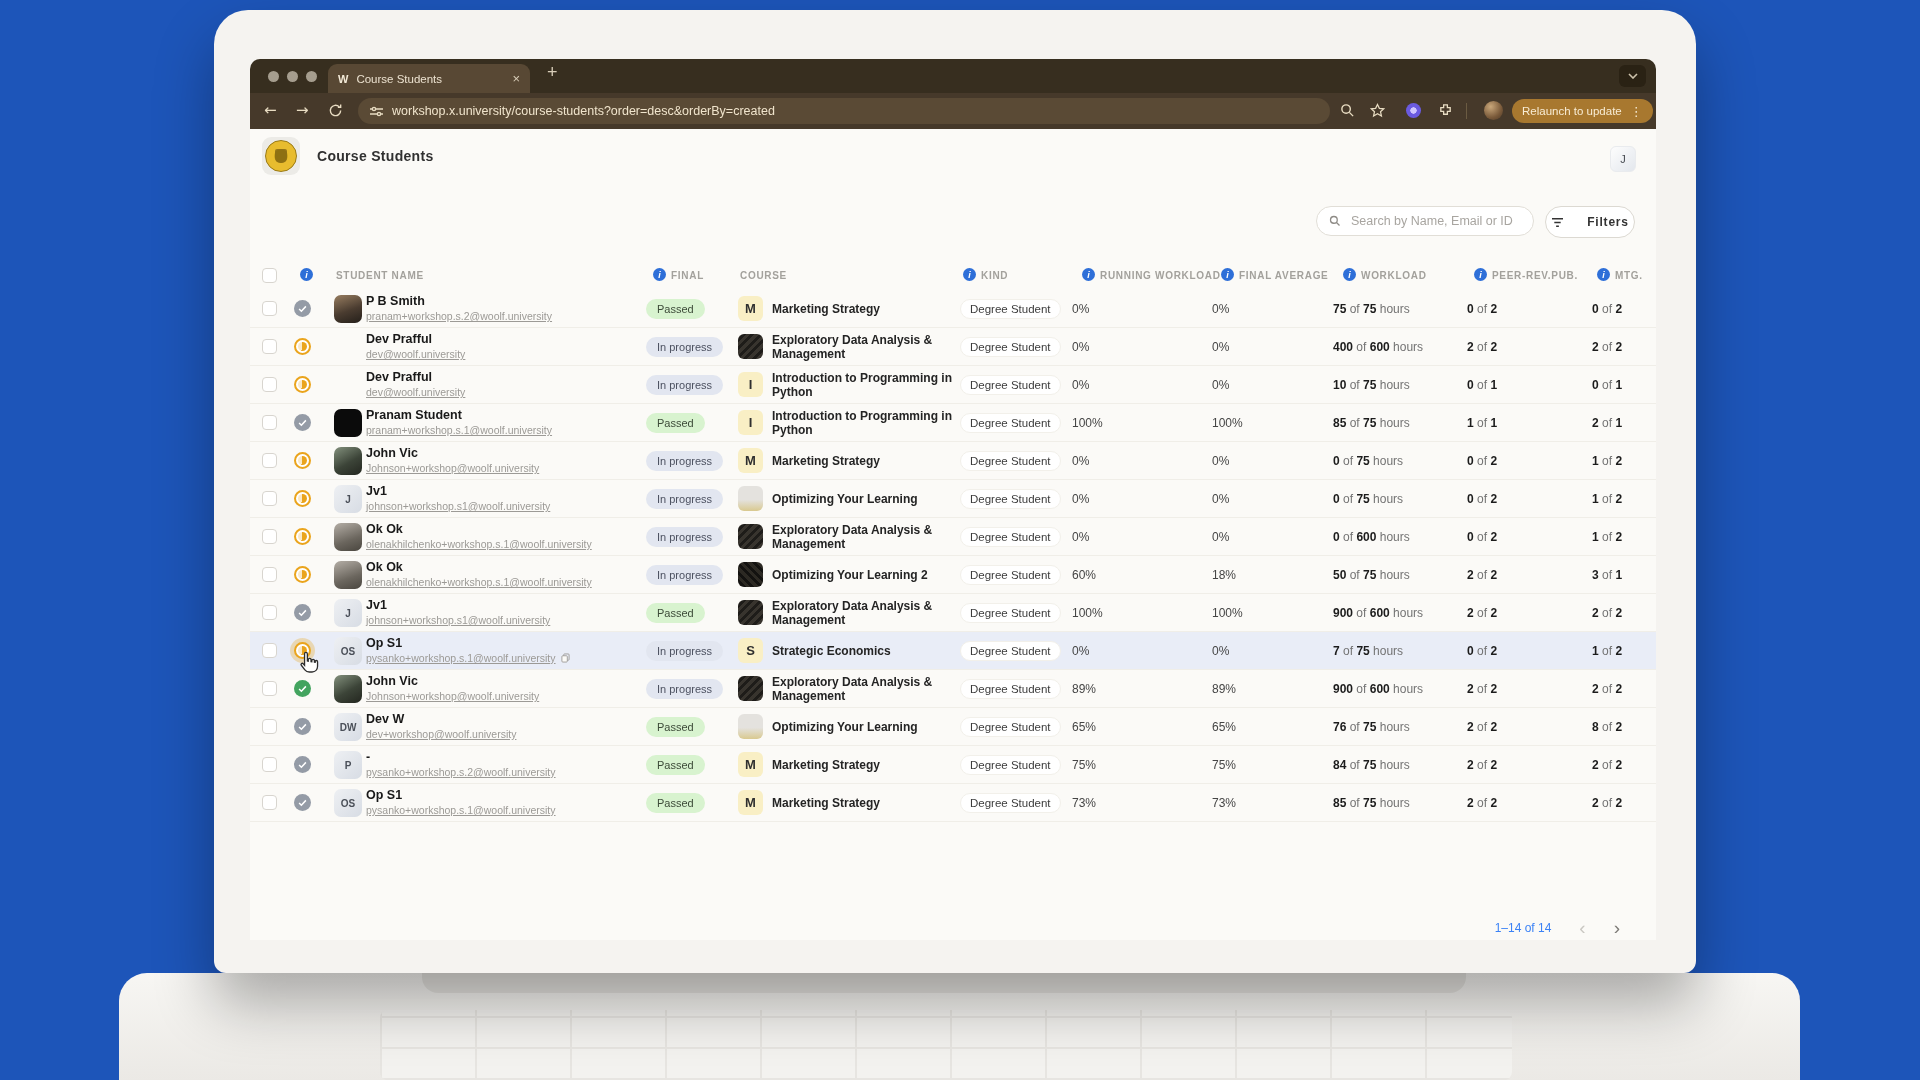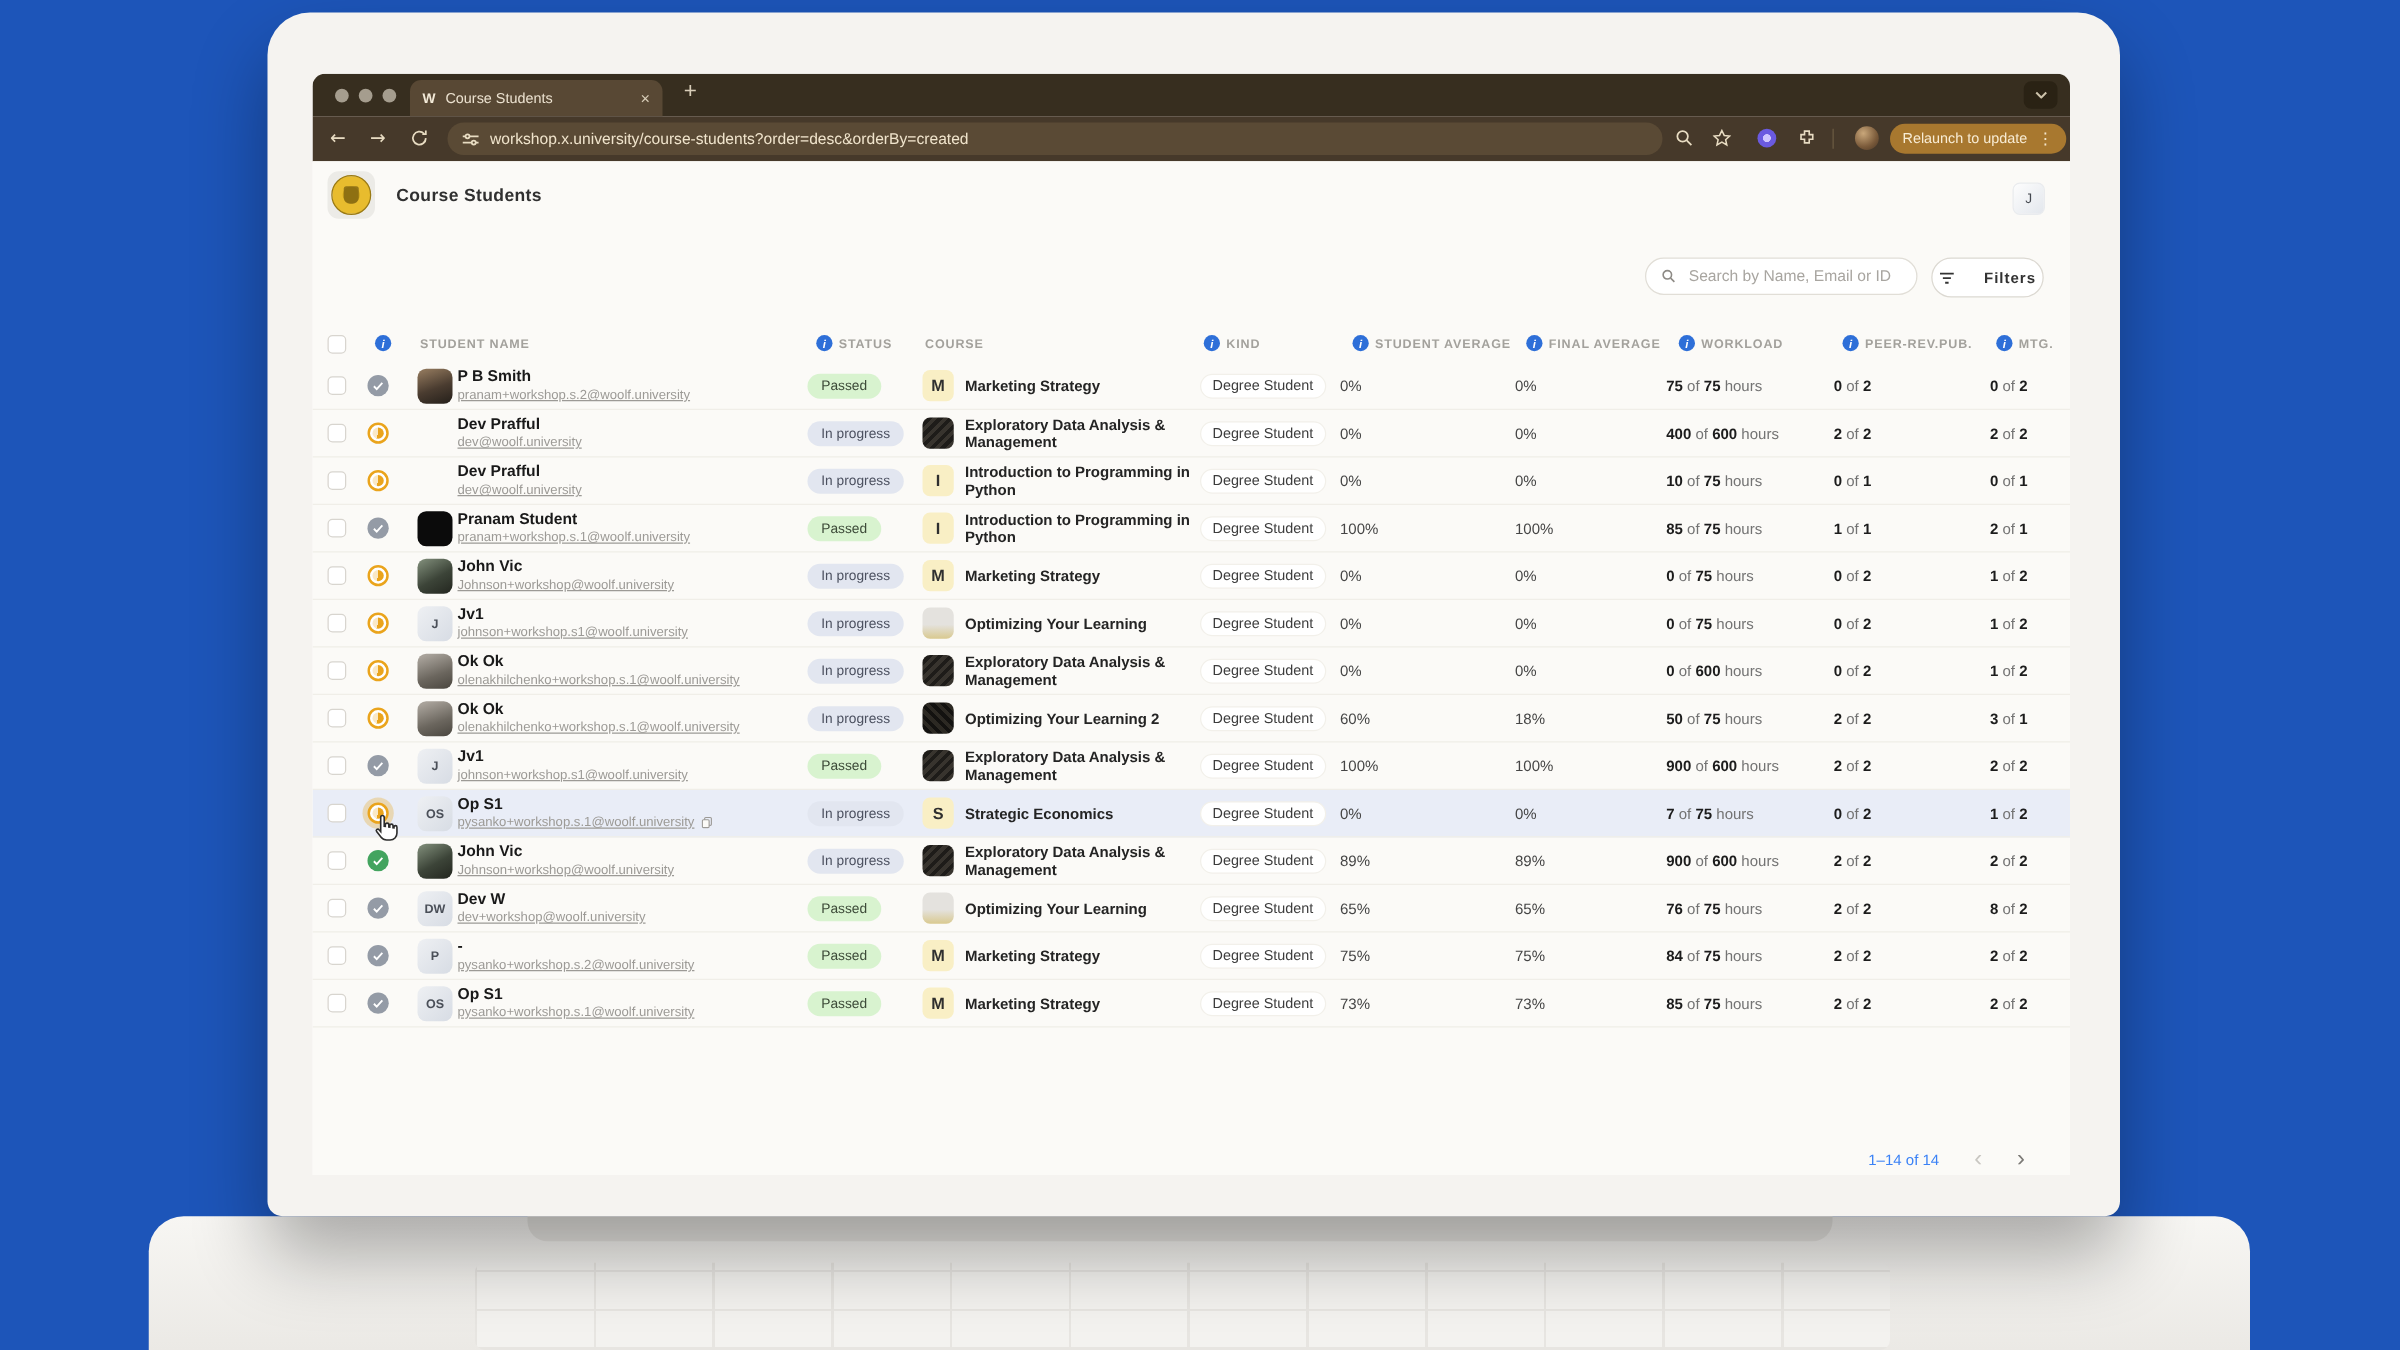--- a/index.html
+++ b/index.html
@@ -229,26 +229,26 @@
               </svg>
           </span>
           <span>Filters</span>
         </div>
 
         <div class="thead">
           <span class="cb" style="left:12px;top:2px"></span>
           <span class="iico" style="left:50px">i</span>
           <span class="hcell" style="left:86px">STUDENT NAME</span>
           <span class="iico" style="left:403px">i</span>
-          <span class="hcell" style="left:421px">STATUS</span>
+          <span class="hcell" style="left:421px">FINAL</span>
           <span class="hcell" style="left:490px">COURSE</span>
           <span class="iico" style="left:713px">i</span>
           <span class="hcell" style="left:731px">KIND</span>
           <span class="iico" style="left:832px">i</span>
-          <span class="hcell" style="left:850px">STUDENT AVERAGE</span>
+          <span class="hcell" style="left:850px">RUNNING WORKLOAD</span>
           <span class="iico" style="left:971px">i</span>
           <span class="hcell" style="left:989px">FINAL AVERAGE</span>
           <span class="iico" style="left:1093px">i</span>
           <span class="hcell" style="left:1111px">WORKLOAD</span>
           <span class="iico" style="left:1224px">i</span>
           <span class="hcell" style="left:1242px">PEER-REV.PUB.</span>
           <span class="iico" style="left:1347px">i</span>
           <span class="hcell" style="left:1365px">MTG.</span>
         </div>
 

